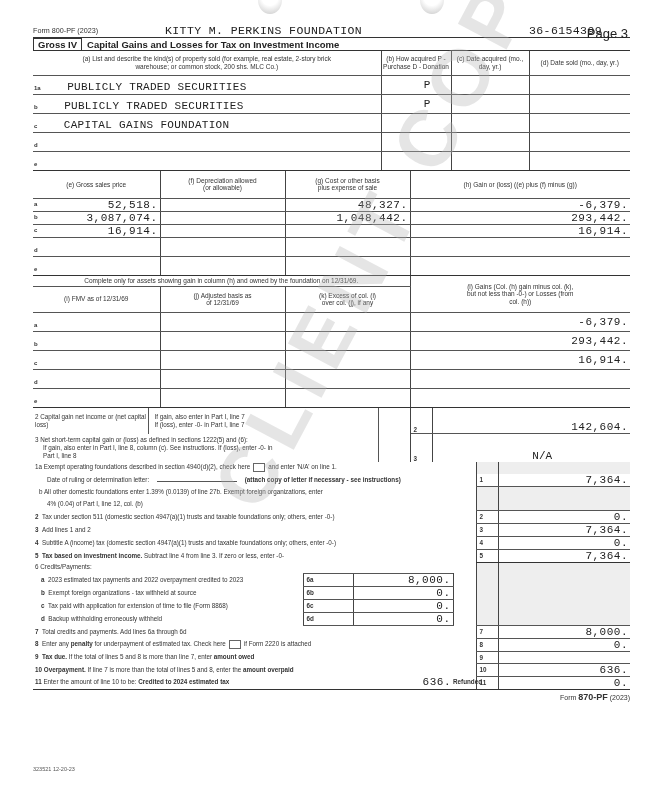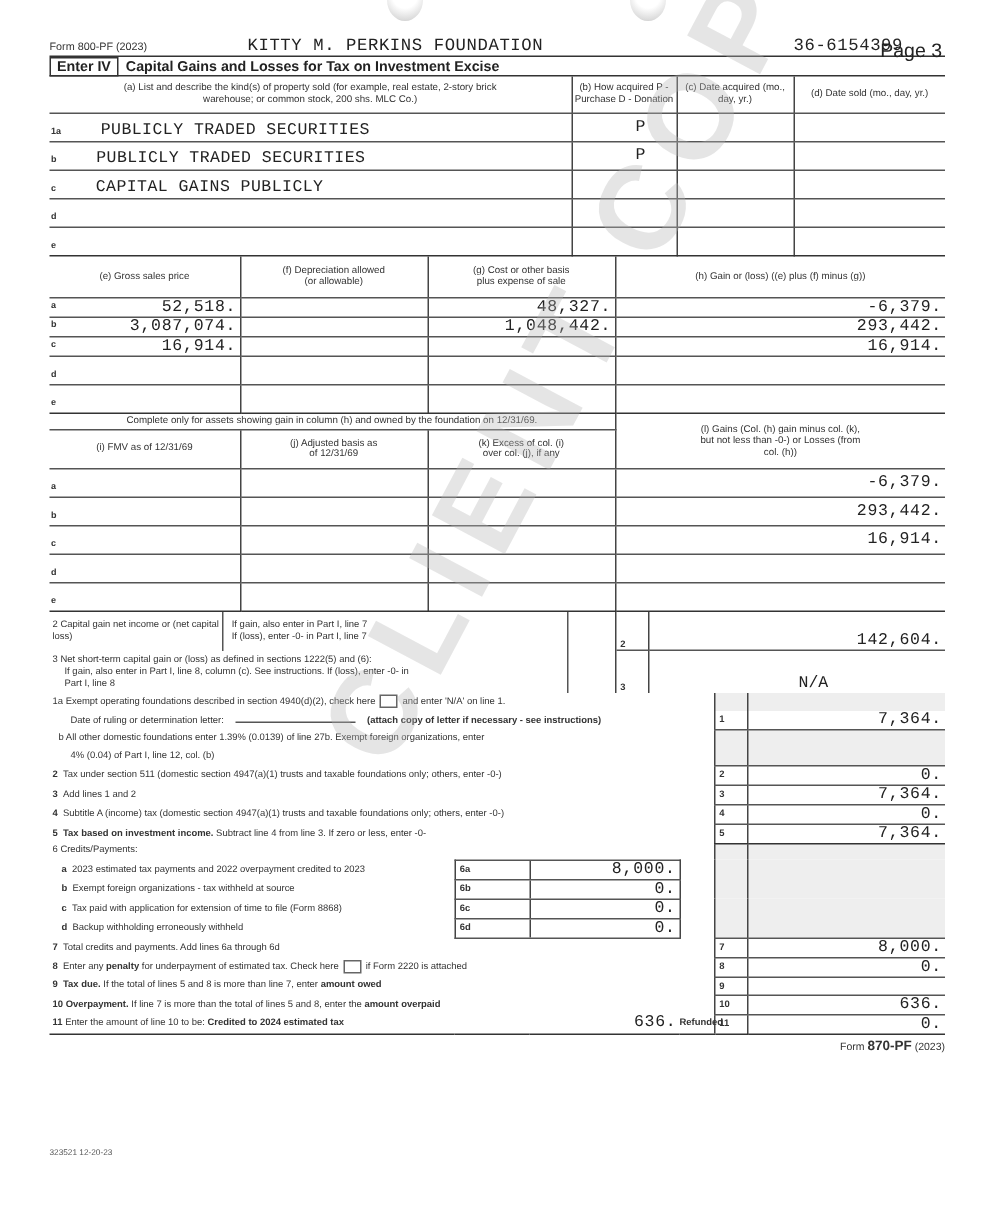--- a/index.html
+++ b/index.html
@@ -45,22 +45,22 @@
 
 <div class="page">
   <div class="hdr">
     <span class="form-id">Form 800-PF (2023)</span>
     <span class="org mono">KITTY M. PERKINS FOUNDATION</span>
     <span class="ein mono">36-6154399</span>
     <span class="pg">Page 3</span>
   </div>
 
   <div class="parthead">
-    <span class="partlabel">Enter IV</span>
-    <span class="parttitle">Capital Gains and Losses for Tax on Investment Excise</span>
+    <span class="partlabel">Gross IV</span>
+    <span class="parttitle">Capital Gains and Losses for Tax on Investment Income</span>
   </div>
 
   <table>
     <colgroup>
         <col style="width:348px">
         <col style="width:70px">
         <col style="width:78px">
         <col style="width:101px">
       </colgroup>
     <tbody>
@@ -76,21 +76,21 @@
       <td class="vr"></td>
       <td></td>
     </tr>
     <tr class="row">
       <td class="vr"><span class="lbl">b</span> <span class="desc mono">PUBLICLY TRADED SECURITIES</span></td>
       <td class="vr ctr mono">P</td>
       <td class="vr"></td>
       <td></td>
     </tr>
     <tr class="row">
-      <td class="vr"><span class="lbl">c</span> <span class="desc mono">CAPITAL GAINS PUBLICLY</span></td>
+      <td class="vr"><span class="lbl">c</span> <span class="desc mono">CAPITAL GAINS FOUNDATION</span></td>
       <td class="vr ctr mono"></td>
       <td class="vr"></td>
       <td></td>
     </tr>
     <tr class="row">
       <td class="vr"><span class="lbl">d</span></td>
       <td class="vr"></td>
           <td class="vr"></td>
           <td></td>
     </tr>

